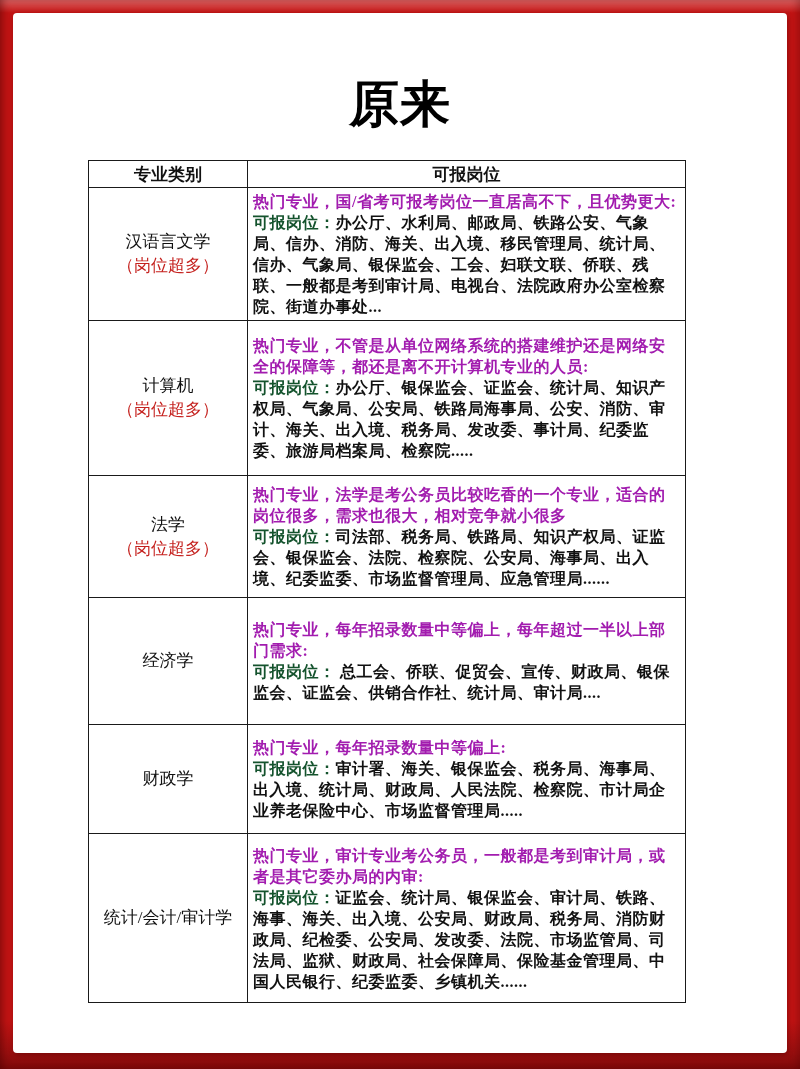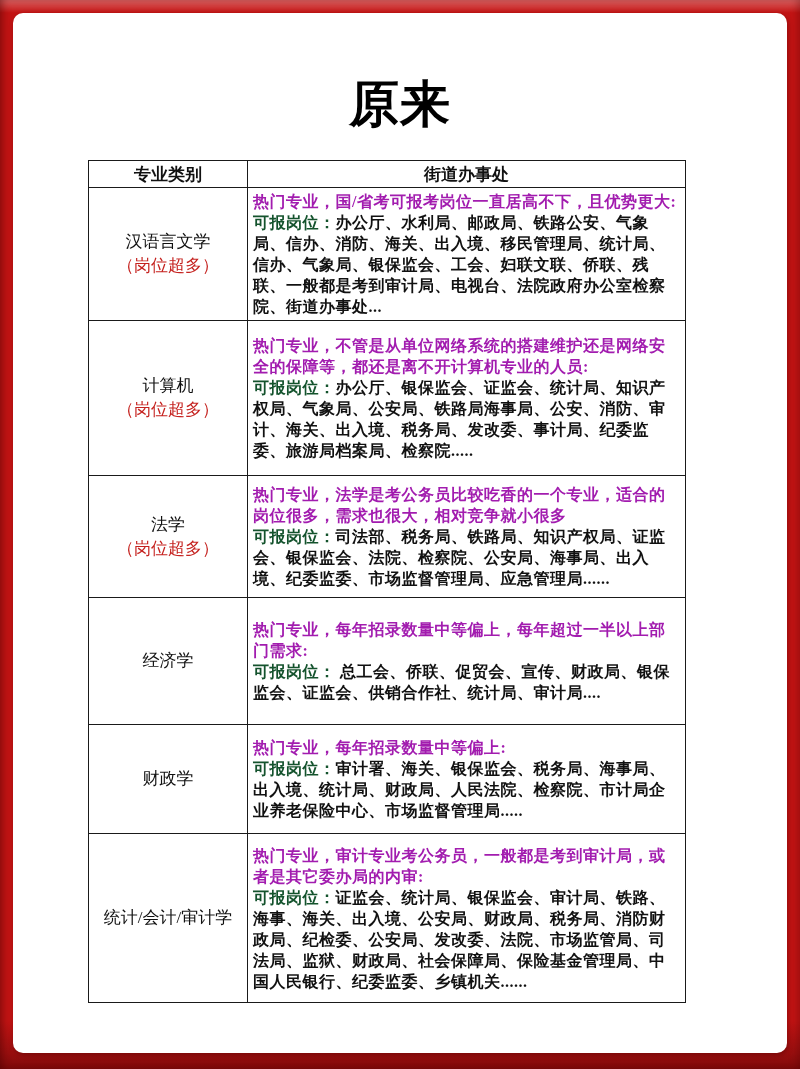--- a/index.html
+++ b/index.html
@@ -9,21 +9,21 @@
     background:#fff;
   }
   .frame{
     position:relative;width:800px;height:1069px;
     background:linear-gradient(180deg,#db6161 0%,#c31414 1.2%,#c31414 95.5%,#9a0f0f 98.5%,#7e0a0a 100%);
     box-shadow:inset 6px 0 8px -4px rgba(70,0,0,.55), inset -6px 0 8px -4px rgba(70,0,0,.35);
     overflow:hidden;
   }
   .page{
     position:absolute;left:13px;top:13px;right:13px;bottom:16px;
-    background:#ffffff;border-radius:10px;
+    background:#ffffff;border-radius:4px;
     box-shadow:1px 2px 5px rgba(80,0,0,.45);
   }
   .title{
     padding-top:64px;
     text-align:center;
     font-family:"Liberation Sans","DejaVu Sans",sans-serif;
     font-weight:900;
     font-size:50px;
     line-height:55px;
     color:#000;
@@ -94,21 +94,21 @@
     </div>
 
     <table class="majors">
       <colgroup>
           <col class="c-major">
           <col class="c-pos">
         </colgroup>
       <tbody>
           <tr>
         <th class="hdr">专业类别</th>
-        <th class="hdr">街道办事处</th>
+        <th class="hdr">可报岗位</th>
       </tr>
 
       <tr class="r1">
         <td class="major-cell">
           <span>汉语言文学</span>
           <span class="tag">（岗位超多）</span>
         </td>
         <td class="pos-cell">
           <span class="intro">热门专业，国/省考可报考岗位一直居高不下，且优势更大:</span><span class="red">可报岗位：</span><span>办公厅、水利局、邮政局、铁路公安、气象局、信办、消防、海关、出入境、移民管理局、统计局、信办、气象局、银保监会、工会、妇联文联、侨联、残联、一般都是考到审计局、电视台、法院政府办公室检察院、街道办事处...</span>
         </td>

